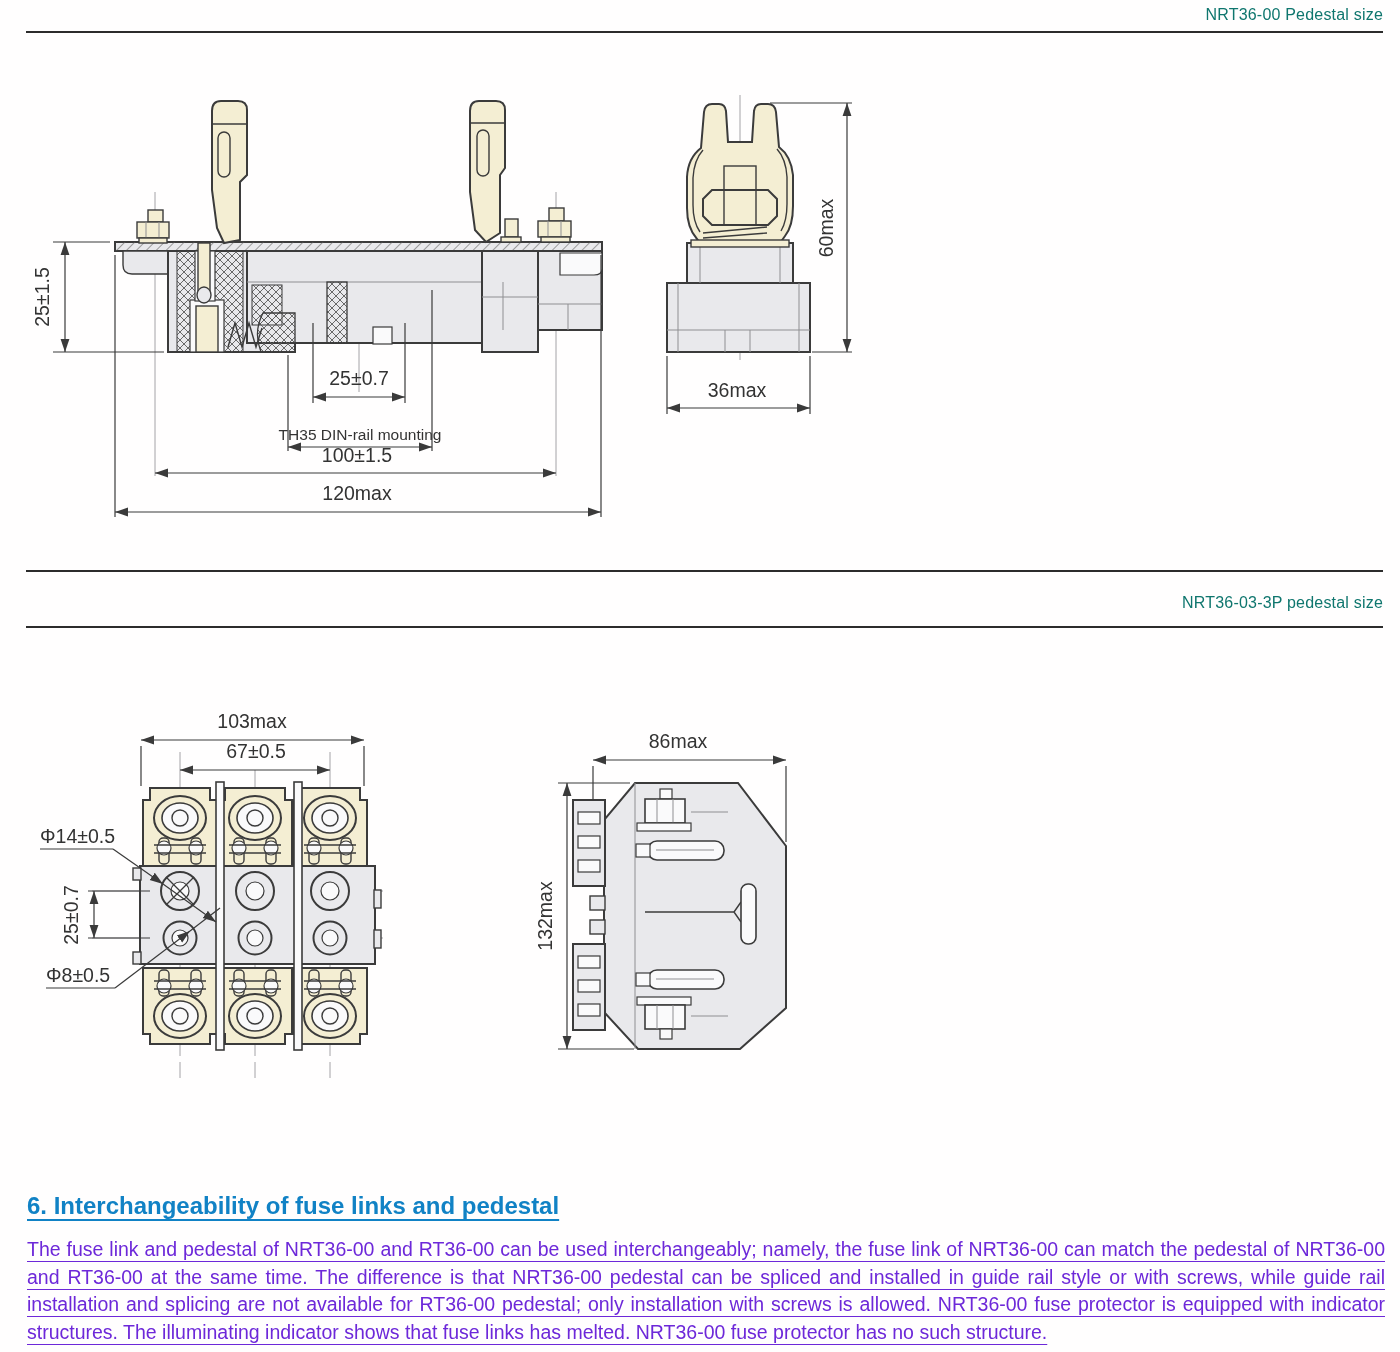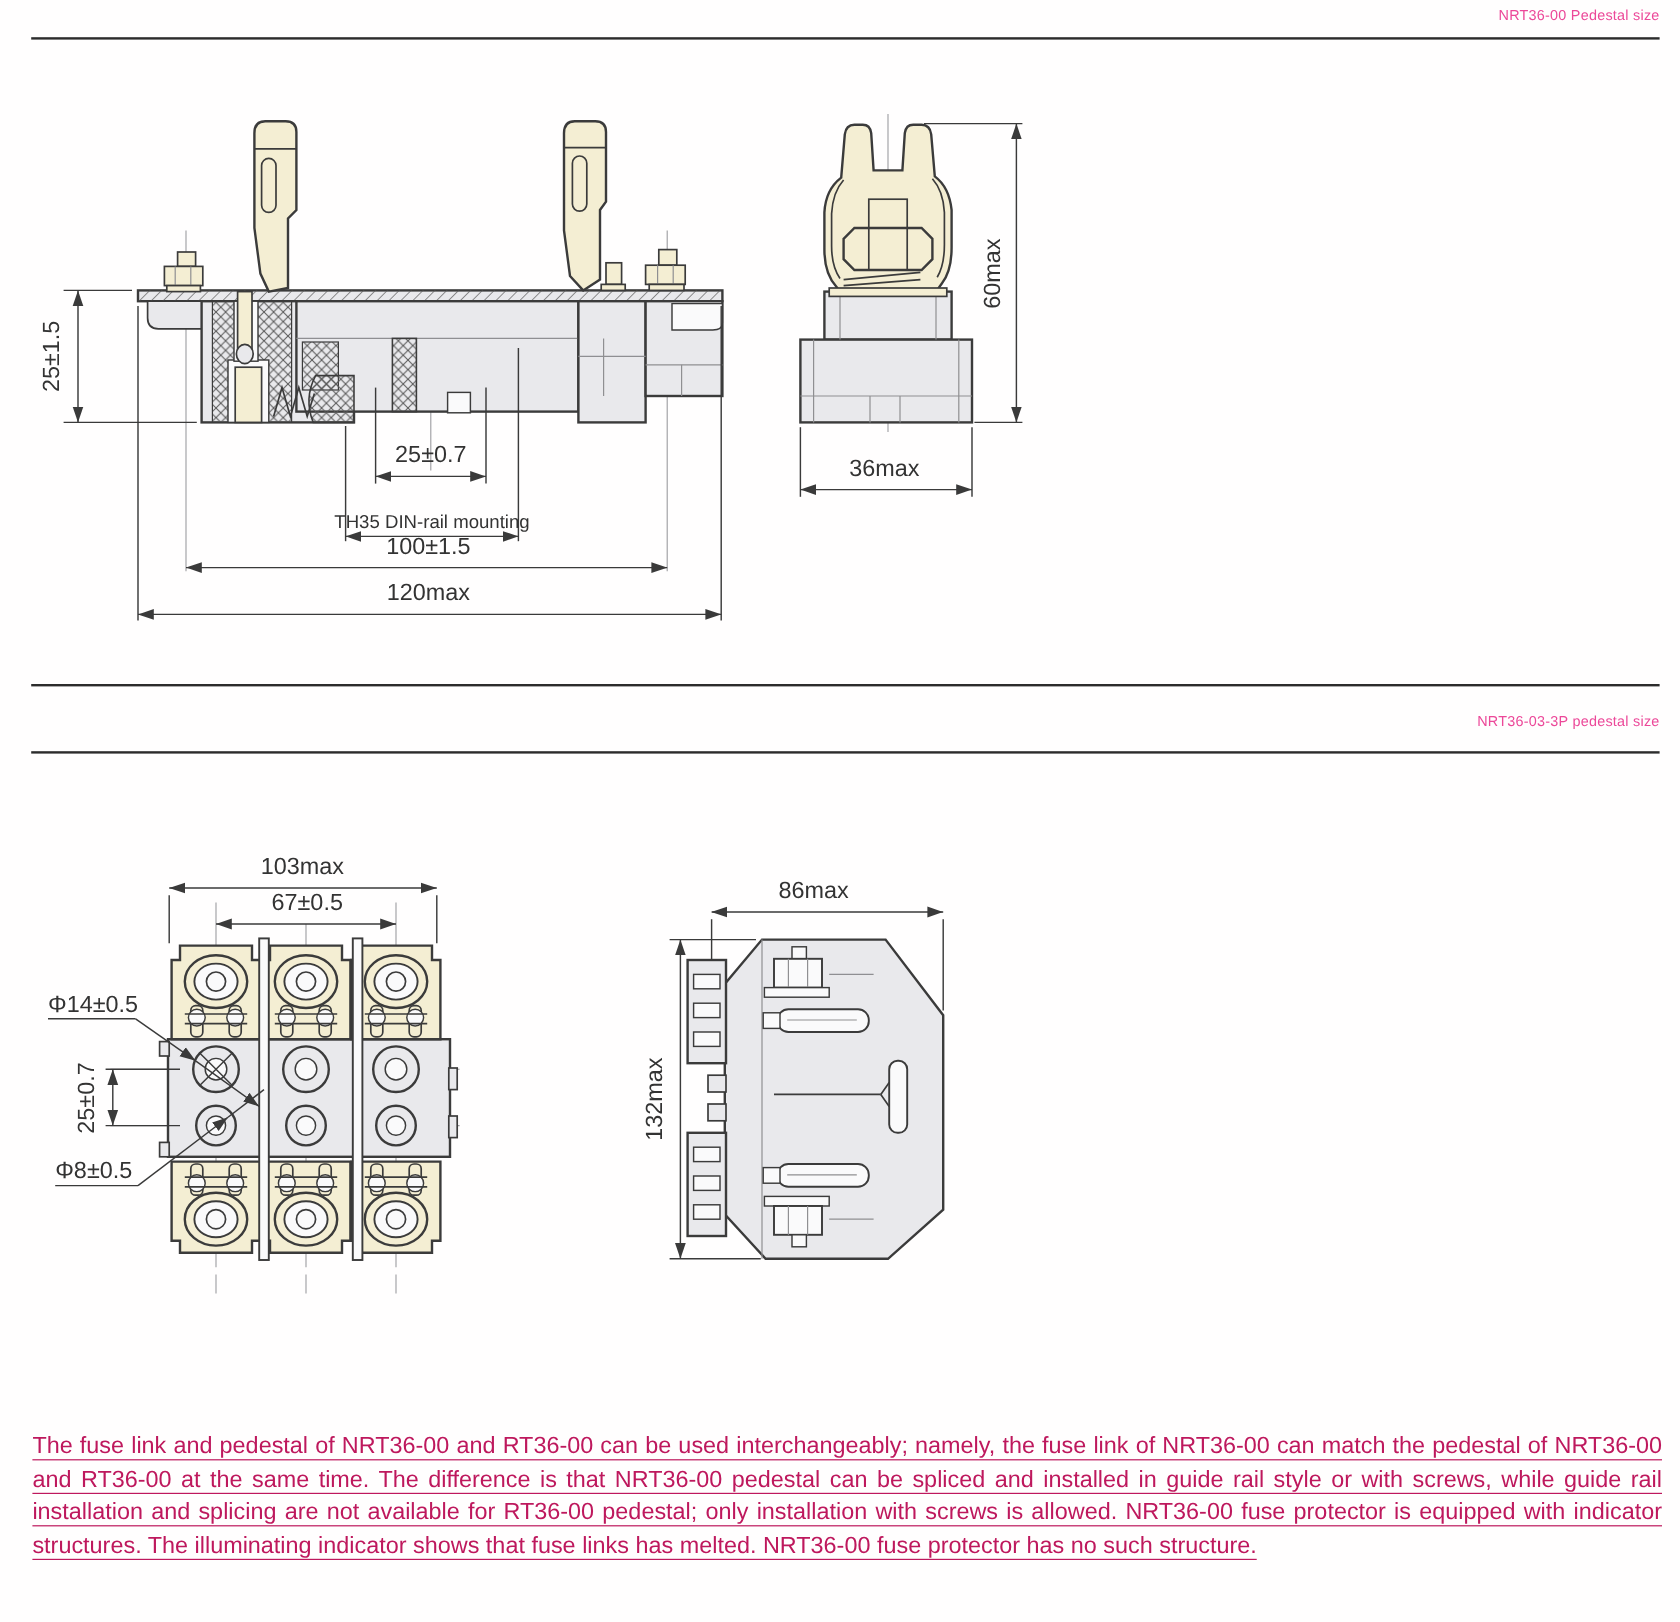--- a/index.html
+++ b/index.html
@@ -1,25 +1,25 @@
 <!DOCTYPE html>
 <html><head>
 <meta charset="utf-8">
 <style>
   html,body{margin:0;padding:0;background:#fff;}
   .page{position:relative;width:1400px;height:1352px;background:#fffefe;overflow:hidden;
         font-family:"Liberation Sans",sans-serif;}
-  .hdr{position:absolute;right:17px;font-size:12px;color:#ec4899;letter-spacing:0.2px;}
+  .hdr{position:absolute;right:17px;font-size:16px;color:#0f766e;letter-spacing:0.2px;}
   .rule{position:absolute;left:26px;right:17px;height:2px;background:#2c2c2c;}
   .drawings{position:absolute;left:0;top:0;width:1400px;height:1352px;}
   .sec6{position:absolute;left:27px;right:15px;top:1192px;}
   .sec6 h2{margin:0 0 16px 0;font-size:24px;font-weight:bold;color:#1182c5;
            text-decoration:underline;text-decoration-thickness:2px;text-underline-offset:5px;
            width:fit-content;}
-  .sec6 p{margin:0;font-size:19.5px;line-height:27.6px;color:#be185d;text-align:justify;
+  .sec6 p{margin:0;font-size:19.5px;line-height:27.6px;color:#6d28d9;text-align:justify;
           text-decoration:underline;text-decoration-thickness:1px;text-underline-offset:4.5px;}
   
   .g {fill:#e9e9ec;stroke:#3b3b3b;stroke-width:2;}
   .g1{fill:#e9e9ec;stroke:#3b3b3b;stroke-width:1.4;}
   .c {fill:#f4eed3;stroke:#3b3b3b;stroke-width:2;}
   .c1{fill:#f4eed3;stroke:#3b3b3b;stroke-width:1.4;}
   .w {fill:#fafafb;stroke:#3b3b3b;stroke-width:1.6;}
   .w1{fill:#fafafb;stroke:#3b3b3b;stroke-width:1.2;}
   .n {fill:none;stroke:#3b3b3b;stroke-width:1.4;}
   .tl{fill:none;stroke:#8f8f92;stroke-width:1;}
@@ -380,16 +380,17 @@
       <g>
         <line class="d" x1="558" y1="783" x2="630" y2="783"></line>
         <line class="d" x1="558" y1="1049" x2="634" y2="1049"></line>
         <line class="d" x1="567" y1="783" x2="567" y2="1049" marker-start="url(#arr)" marker-end="url(#arr)"></line>
         <text class="dt" x="552" y="916" text-anchor="middle" transform="rotate(-90 552 916)">132max</text>
       </g>
     </g>
   </svg>
 
   <div class="sec6">
+    <h2>6. Interchangeability of fuse links and pedestal</h2>
     <p>The fuse link and pedestal of NRT36-00 and RT36-00 can be used interchangeably; namely, the fuse link of NRT36-00 can match the pedestal of NRT36-00 and RT36-00 at the same time. The difference is that NRT36-00 pedestal can be spliced and installed in guide rail style or with screws, while guide rail installation and splicing are not available for RT36-00 pedestal; only installation with screws is allowed. NRT36-00 fuse protector is equipped with indicator structures. The illuminating indicator shows that fuse links has melted. NRT36-00 fuse protector has no such structure.</p>
   </div>
 
 </div>
 
 </body></html>

